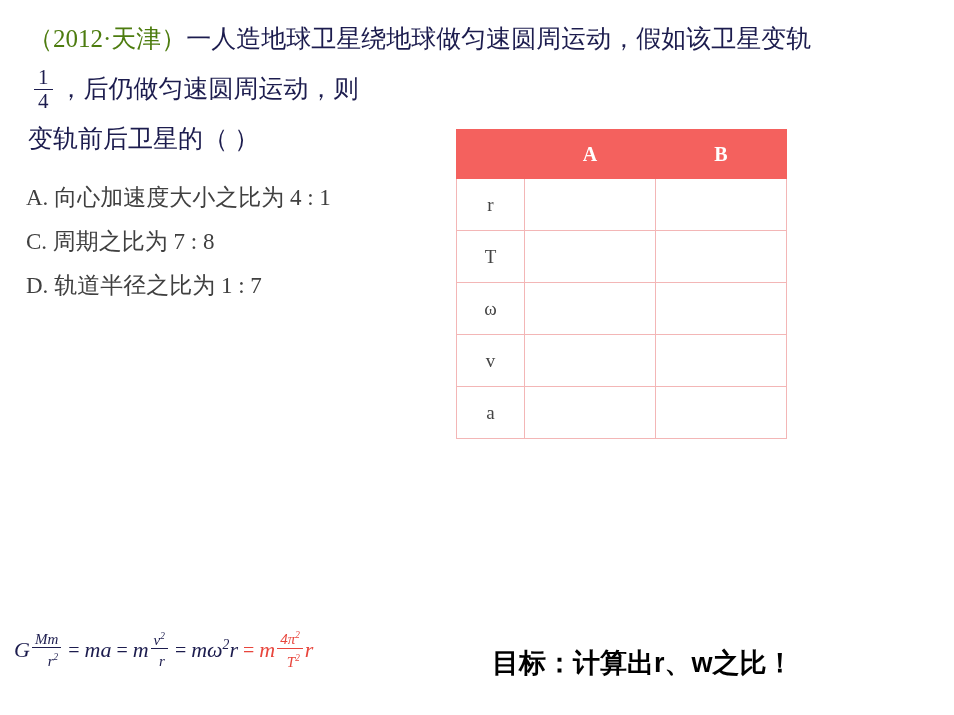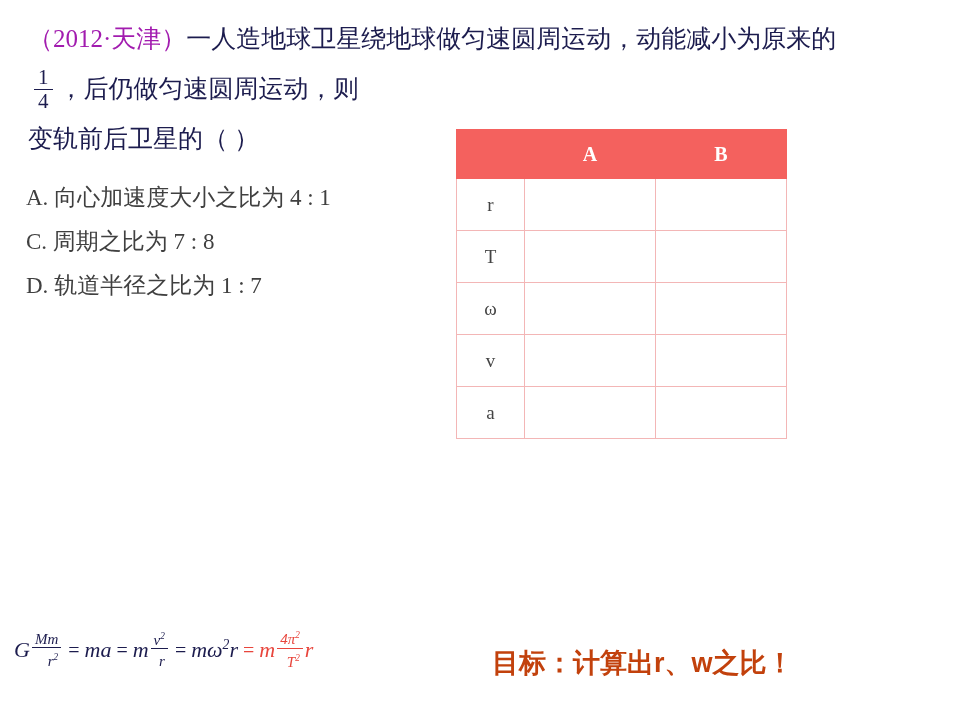--- a/index.html
+++ b/index.html
@@ -26,21 +26,21 @@
     position: absolute;
     left: 28px;
     top: 14px;
     width: 910px;
     font-size: 25px;
     line-height: 50px;
     color: #1c1c4e;
     font-family: "Liberation Serif", serif;
   }
   .stem .red {
-    color: #a21caf;
+    color: #4d7c0f;
   }
   .stem .tail {
     display: block;
   }
   .frac {
     display: inline-block;
     vertical-align: middle;
     text-align: center;
     font-size: 21px;
     line-height: 1.08;
@@ -156,32 +156,32 @@
     vertical-align: super;
     font-style: italic;
   }
 
   .goal {
     position: absolute;
     left: 492px;
     top: 645px;
     font-size: 27px;
     font-weight: bold;
-    color: #c2410c;
+    color: #000000;
     font-family: "Liberation Sans", sans-serif;
     white-space: nowrap;
   }
 </style>
 </head>
 <body>
 
 <div class="slide">
 
   <div class="stem">
-    <span class="red">（2012·天津）</span><span>一人造地球卫星绕地球做匀速圆周运动，动能减小为原来的</span><br>
+    <span class="red">（2012·天津）</span><span>一人造地球卫星绕地球做匀速圆周运动，假如该卫星变轨</span><br>
     <span class="frac"><span class="num">1</span><span class="den">4</span></span><span>，后仍做匀速圆周运动，则</span>
     <span class="tail">变轨前后卫星的（    ）</span>
   </div>
 
   <div class="options">
     <div class="option">
       <span class="lbl">A.</span>
       <span>向心加速度大小之比为 4 : 1</span>
     </div>
     <div class="option">

